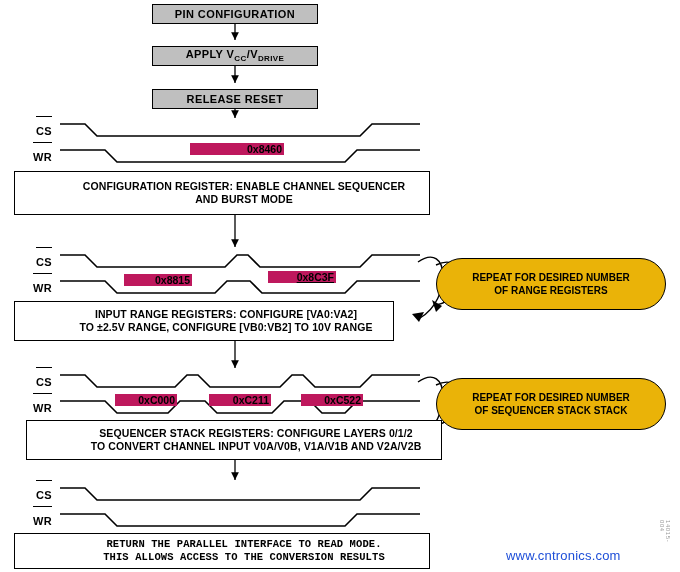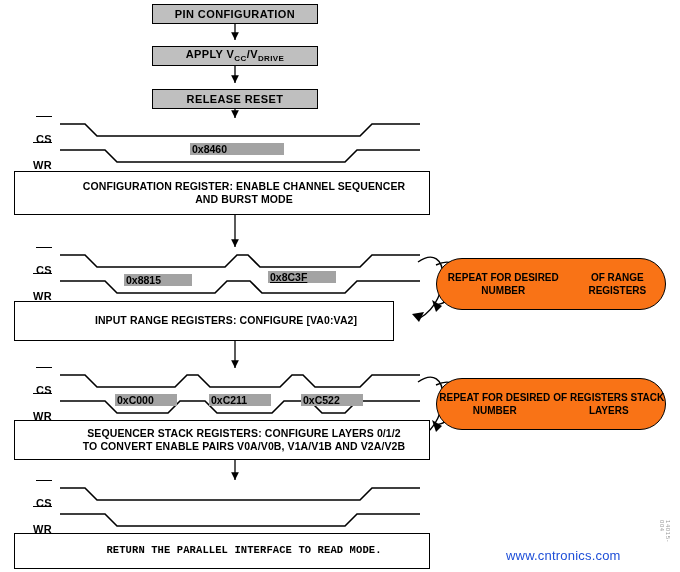--- a/index.html
+++ b/index.html
@@ -43,45 +43,46 @@
     align-items:center;
     justify-content:center;
     letter-spacing:.1px;
     padding-left:44px;
   }
 
   
   .bubble{
     border:1px solid #000;
     border-radius:28px;
-    background:#f97316;
+    background:#eab308;
     box-sizing:border-box;
     font-size:10px;
     font-weight:bold;
     text-align:center;
     line-height:13px;
     display:flex;
+    flex-direction:column;
     align-items:center;
     justify-content:center;
   }
 
   
   .siglabel{
     font-size:11px;
     font-weight:bold;
     text-align:right;
     letter-spacing:.3px;
   }
-  .ovl{border-top:1.3px solid #000;padding-top:16px;display:inline-block;line-height:12px;}
+  .ovl{border-top:1.3px solid #000;padding-top:8px;display:inline-block;line-height:12px;}
 
   .hexlabel{
     font-size:10.5px;
     font-weight:bold;
-    text-align:left;
-    background:#a3a3a3;
+    text-align:right;
+    background:#be185d;
     padding:0 2px;
     white-space:nowrap;
   }
 
   .watermark{
     position:absolute;
     font-size:13px;
     color:#1d4ed8;
     font-family:"Liberation Sans", sans-serif;
     letter-spacing:.2px;
@@ -197,38 +198,40 @@
 
   <div class="abs hexlabel" style="left:202px;top:507px;width:90px;margin-top:32px;">0x0000</div>
 
   <div class="descbox abs" style="left:14px;top:171px;width:416px;height:44px;">
     <span>CONFIGURATION REGISTER: ENABLE CHANNEL SEQUENCER</span>
     <span>AND BURST MODE</span>
   </div>
 
   <div class="descbox abs" style="left:14px;top:301px;width:380px;height:40px;">
     <span>INPUT RANGE REGISTERS: CONFIGURE [VA0:VA2]</span>
-  </div>
-
-  <div class="descbox abs" style="left:14px;top:420px;width:416px;height:40px;">
+    <span>TO ±2.5V RANGE, CONFIGURE [VB0:VB2] TO 10V RANGE</span>
+  </div>
+
+  <div class="descbox abs" style="left:26px;top:420px;width:416px;height:40px;">
     <span>SEQUENCER STACK REGISTERS: CONFIGURE LAYERS 0/1/2</span>
-    <span>TO CONVERT ENABLE PAIRS V0A/V0B, V1A/V1B AND V2A/V2B</span>
+    <span>TO CONVERT CHANNEL INPUT V0A/V0B, V1A/V1B AND V2A/V2B</span>
   </div>
 
   <div class="descbox abs" style="left:14px;top:533px;width:416px;height:36px;font-family:Liberation Mono, monospace;">
     <span>RETURN THE PARALLEL INTERFACE TO READ MODE.</span>
+    <span>THIS ALLOWS ACCESS TO THE CONVERSION RESULTS</span>
   </div>
 
   <div class="bubble abs" style="left:436px;top:258px;width:230px;height:52px;">
     <span>REPEAT FOR DESIRED NUMBER</span>
     <span>OF RANGE REGISTERS</span>
   </div>
 
   <div class="bubble abs" style="left:436px;top:378px;width:230px;height:52px;">
     <span>REPEAT FOR DESIRED NUMBER</span>
-    <span>OF REGISTERS STACK LAYERS</span>
+    <span>OF SEQUENCER STACK STACK</span>
   </div>
 
   <div class="watermark" style="left:506px;top:548px;">www.cntronics.com</div>
 
   <div class="sidecode" style="left:671px;top:520px;">14015-004</div>
 
 </div>
 
 </body></html>

